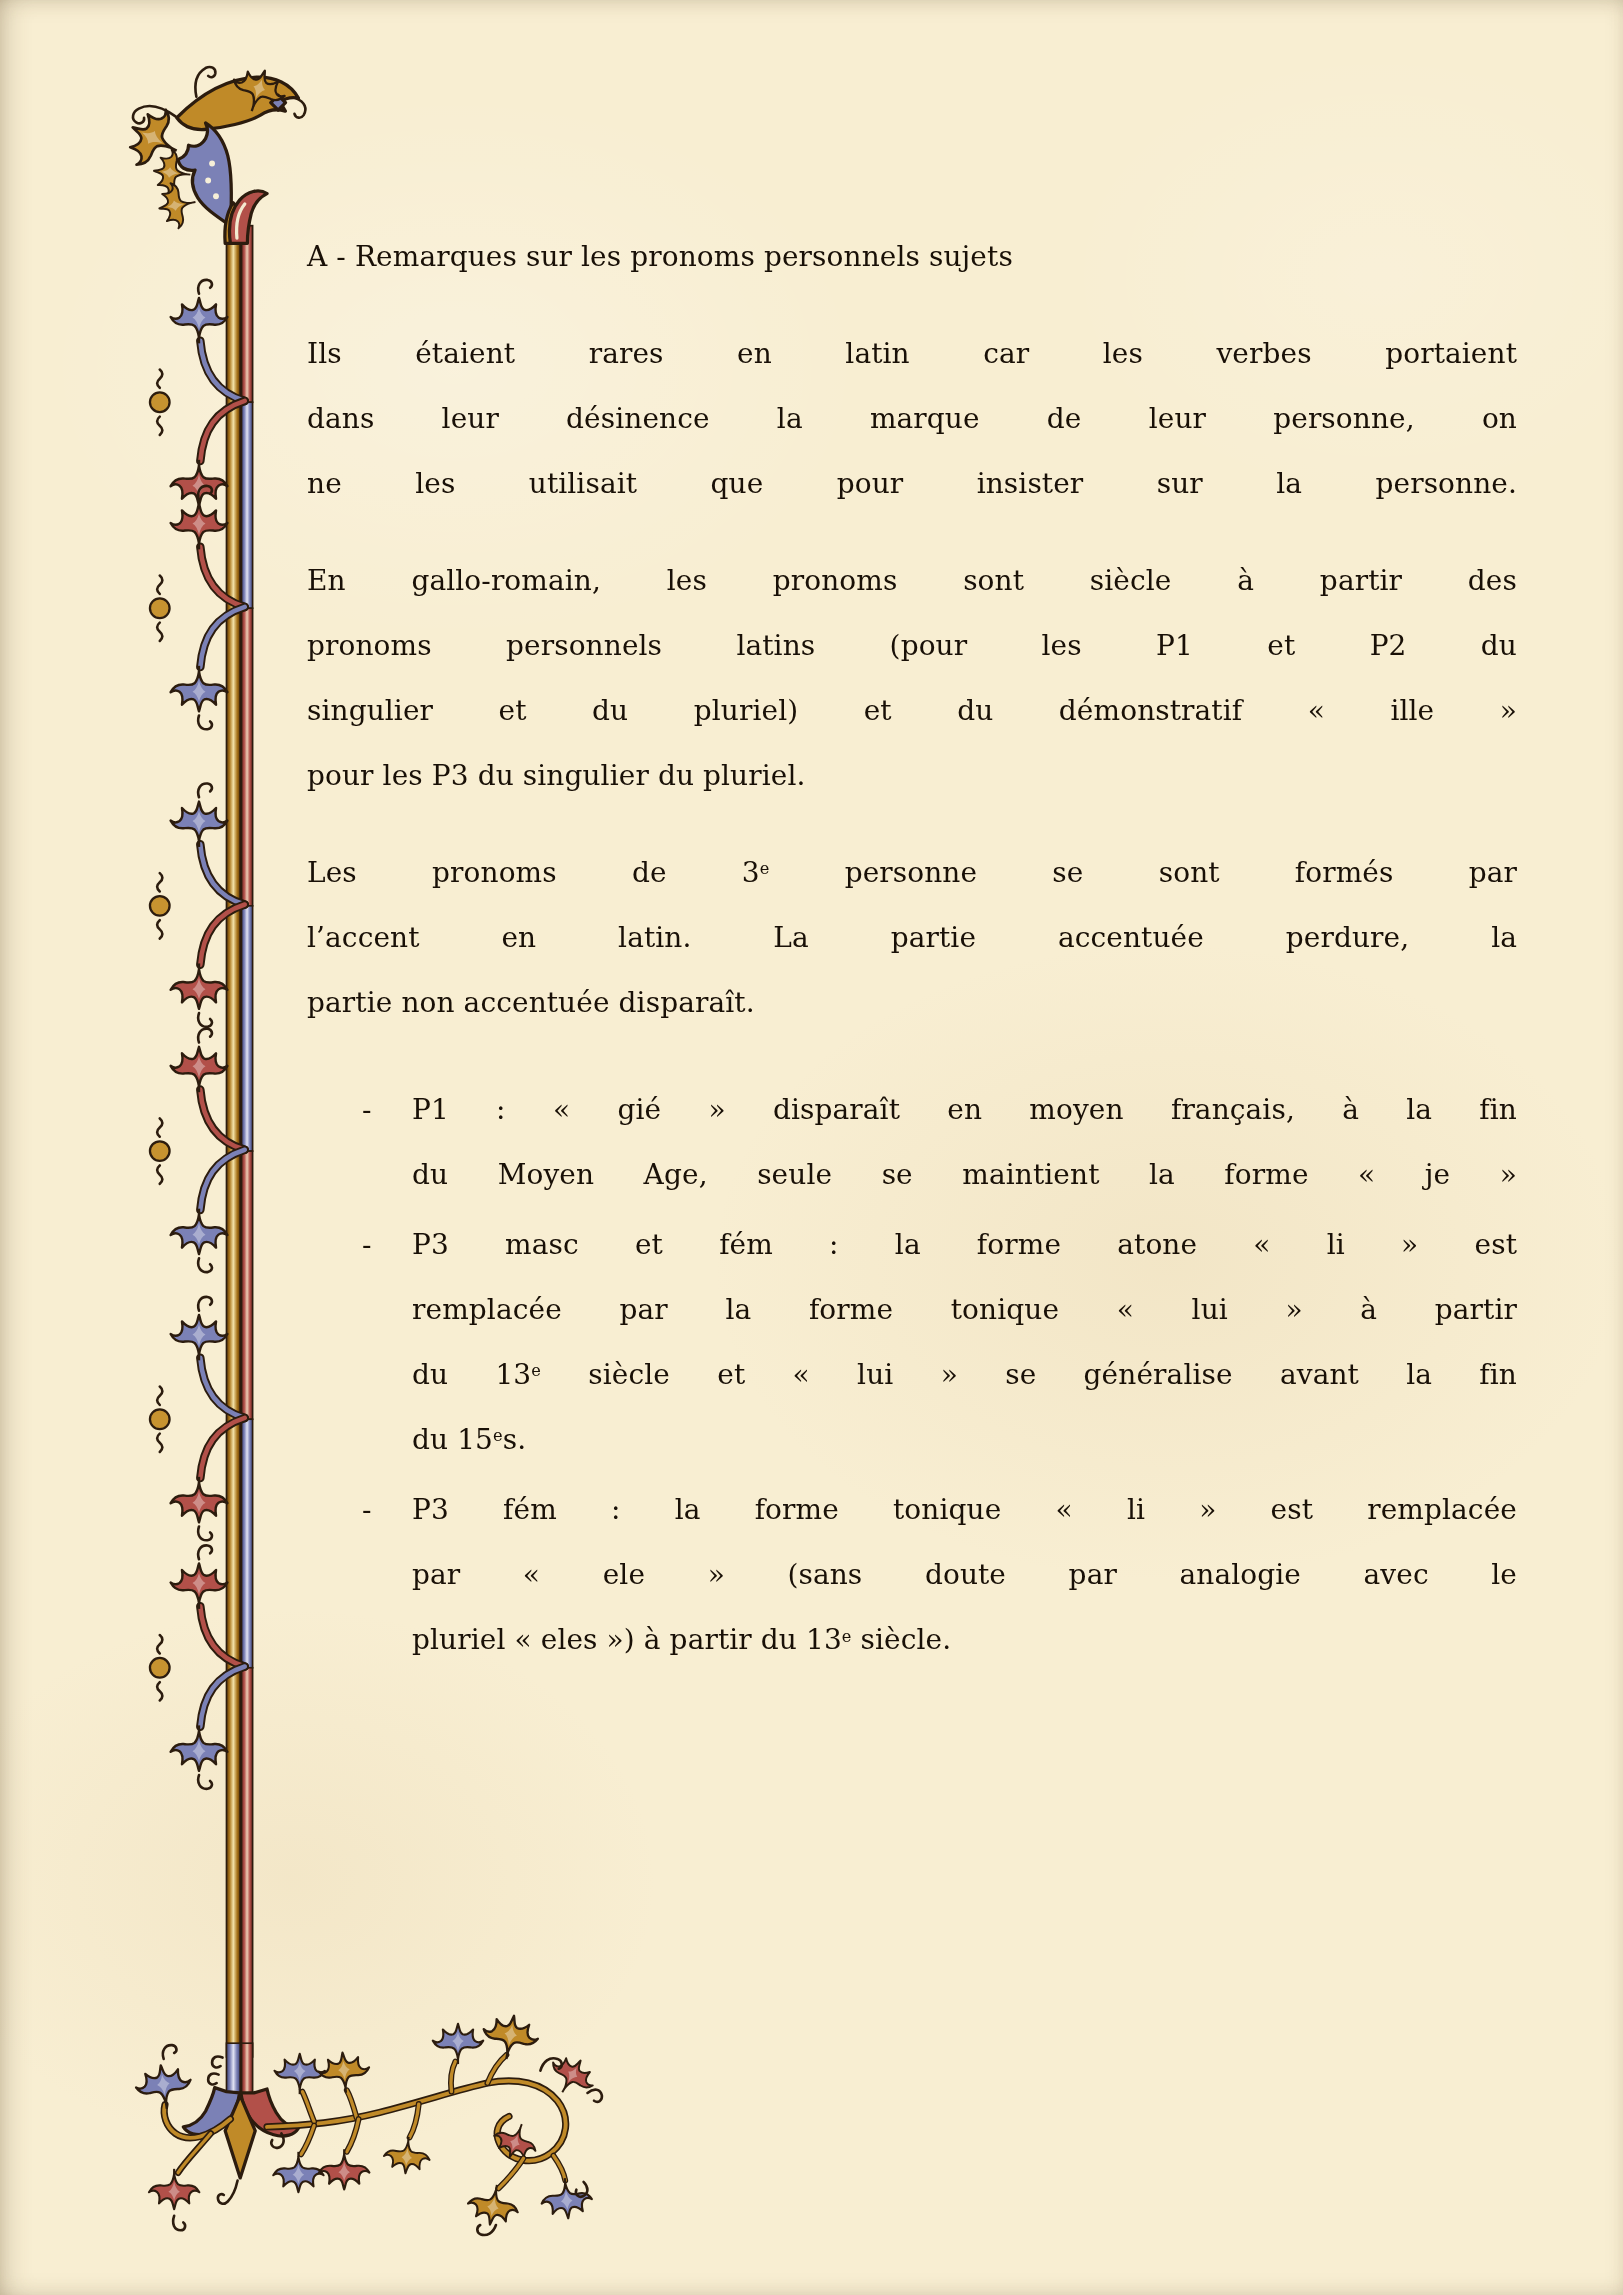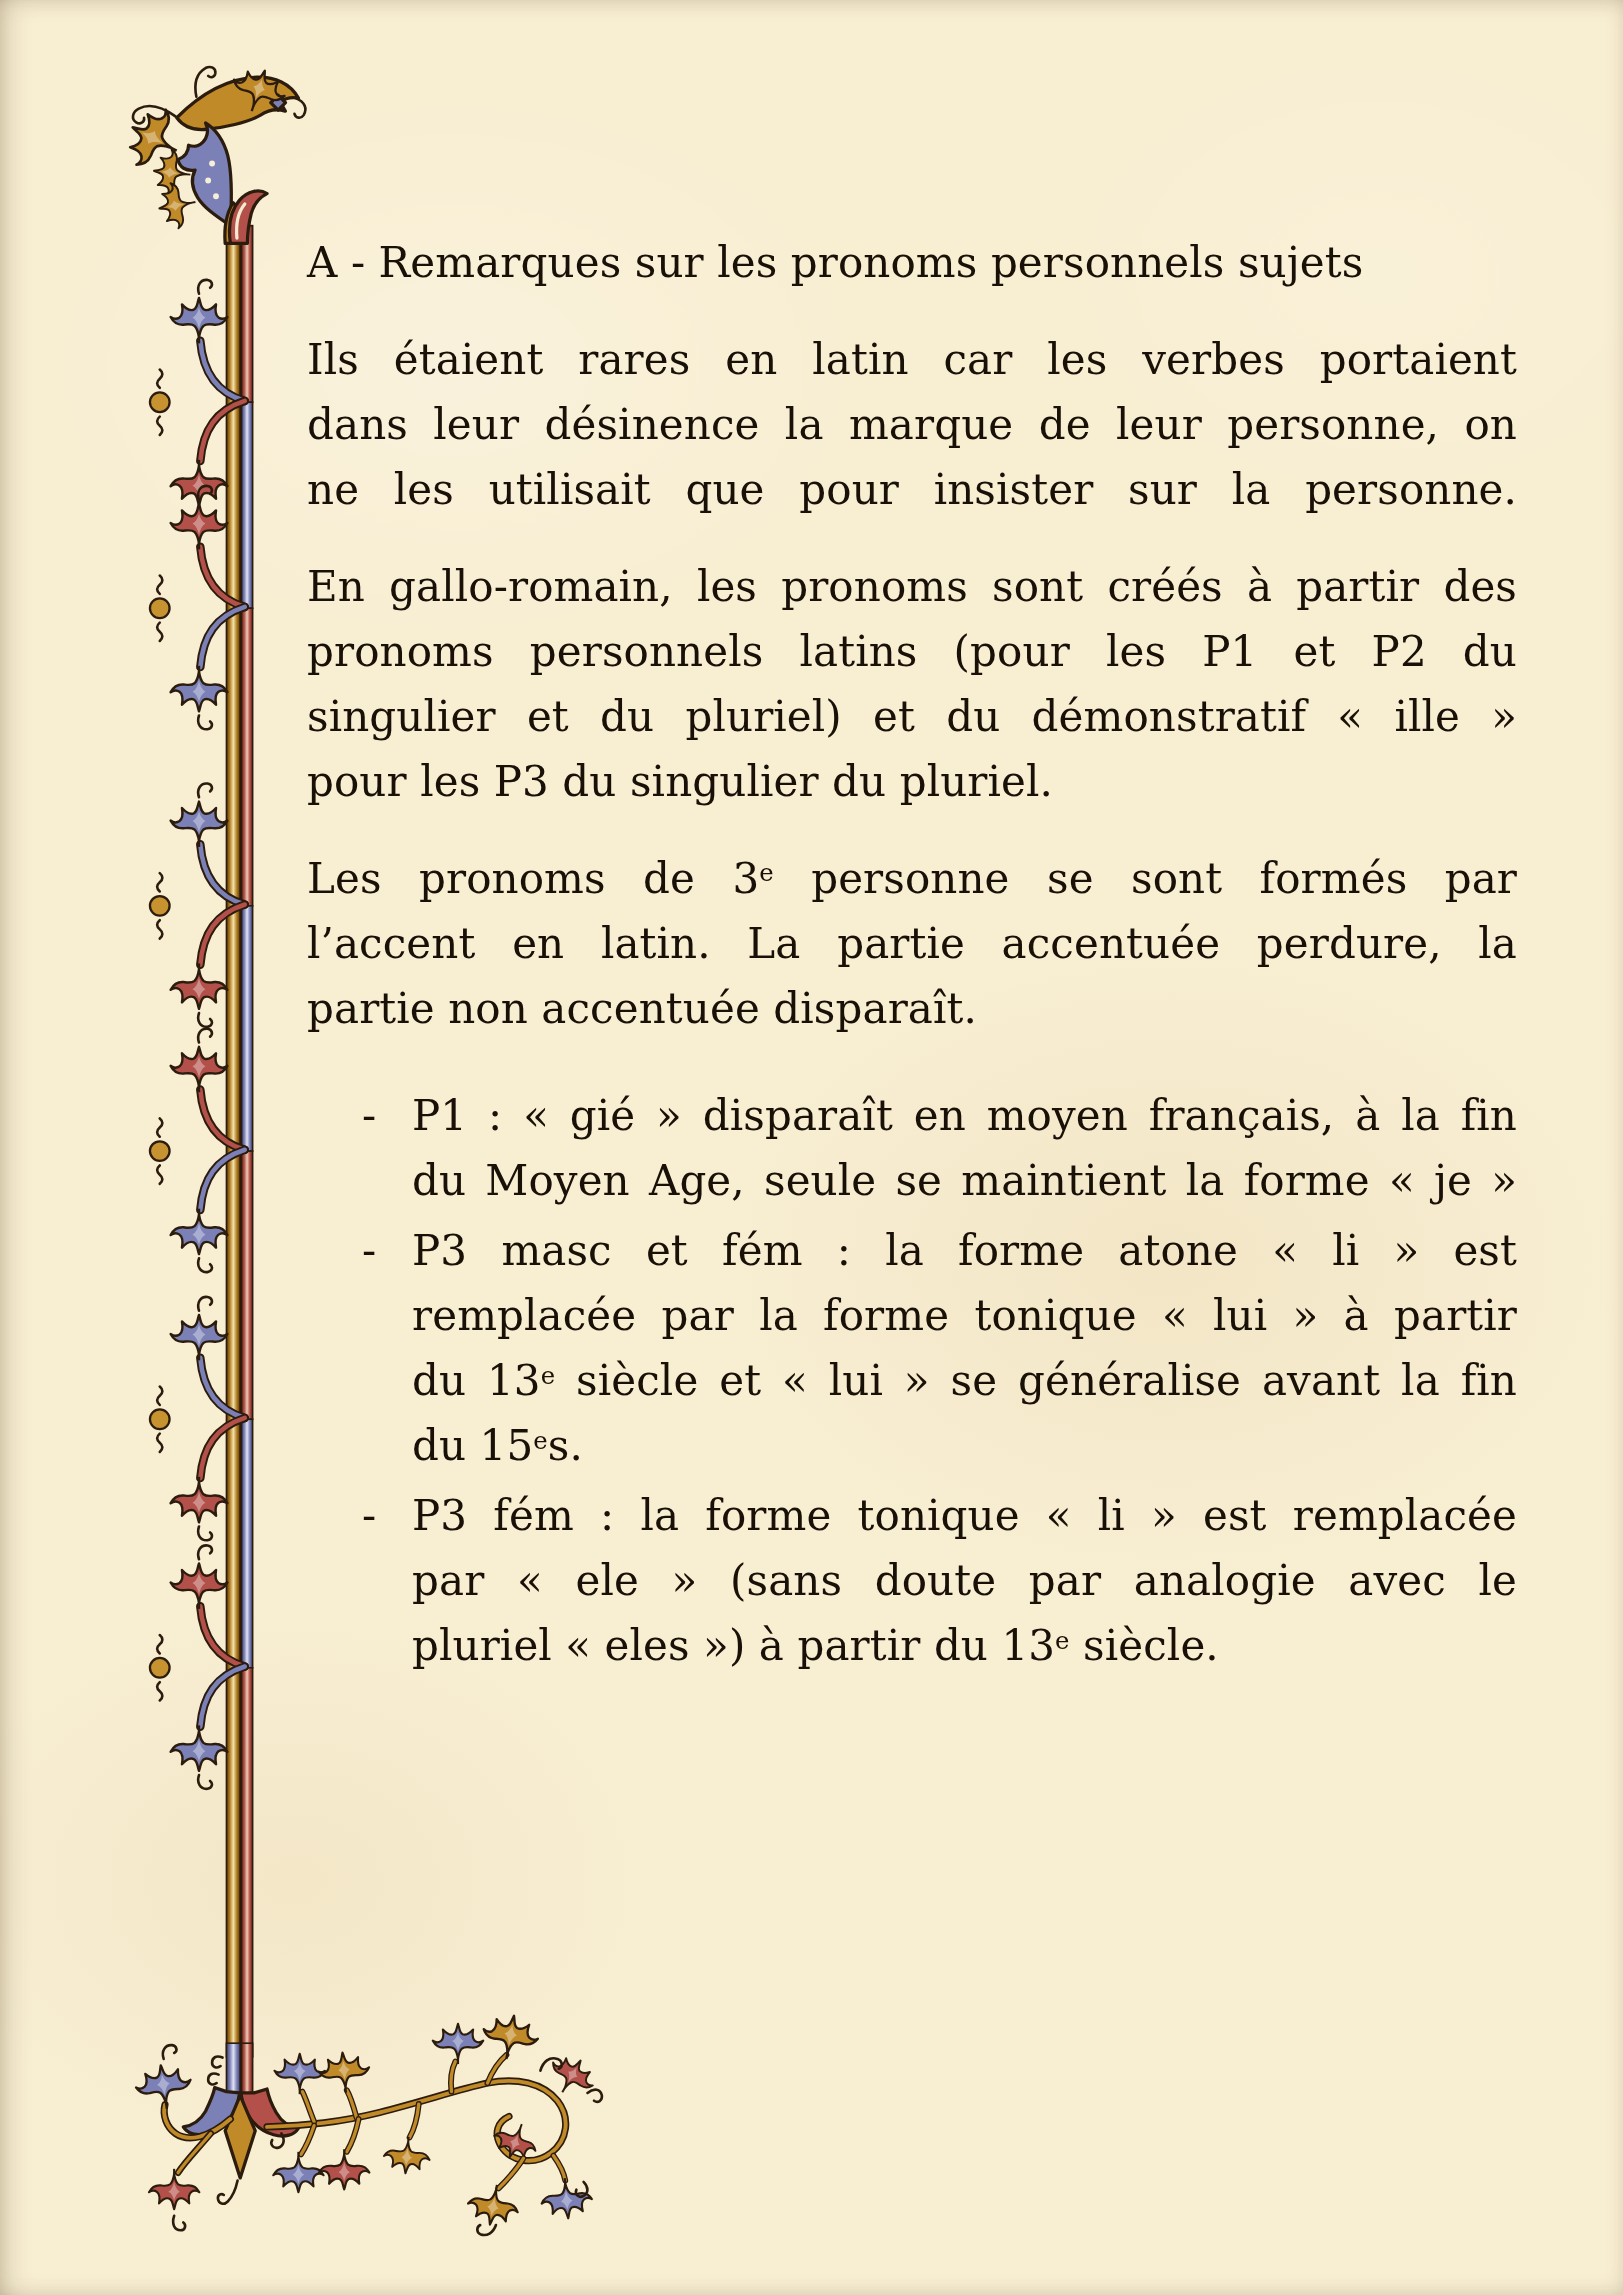--- a/index.html
+++ b/index.html
@@ -17,22 +17,22 @@
   body::after{
     content:"";position:absolute;inset:0;z-index:3;pointer-events:none;
     box-shadow:
       inset 17px 0 31px -17px rgba(80,58,28,.33),
       inset -10.5px 0 27.5px -19.6px rgba(80,58,28,.18),
       inset 0 13px 29px -18.3px rgba(80,58,28,.22),
       inset 0 -13px 29px -18.3px rgba(80,58,28,.17);
   }
   #border-art{position:absolute;left:0;top:0;z-index:0;pointer-events:none;}
   #text-column{
-    position:absolute;left:307px;top:230px;width:1210px;z-index:1;
-    font-size:42px;line-height:65px;letter-spacing:0.1px;
+    position:absolute;left:307px;top:224px;width:1210px;z-index:1;
+    font-size:28px;line-height:65px;letter-spacing:0.1px;
   }
   .block{margin-top:32px;}
   .block:first-child{margin-top:0;}
   .block.list{margin-top:42px;}
   .item{position:relative;padding-left:105px;}
   .item + .item{margin-top:5.2px;}
   .marker{position:absolute;left:55px;top:0;line-height:65px;}
   .line{text-align:justify;text-align-last:left;}
   .line.fill{text-align-last:justify;}
   sup{font-size:58%;line-height:0;position:relative;vertical-align:baseline;top:-0.48em;}
@@ -272,21 +272,21 @@
 <div id="text-column">
     <div class="block heading">
       <div class="line">A - Remarques sur les pronoms personnels sujets</div>
     </div>
     <div class="block para">
       <div class="line fill">Ils étaient rares en latin car les verbes portaient</div>
       <div class="line fill">dans leur désinence la marque de leur personne, on</div>
       <div class="line fill">ne les utilisait que pour insister sur la personne.</div>
     </div>
     <div class="block para">
-      <div class="line fill">En gallo-romain, les pronoms sont créés à partir des</div>
+      <div class="line fill">En gallo-romain, les pronoms sont siècle à partir des</div>
       <div class="line fill">pronoms personnels latins (pour les P1 et P2 du</div>
       <div class="line fill">singulier et du pluriel) et du démonstratif « ille »</div>
       <div class="line">pour les P3 du singulier du pluriel.</div>
     </div>
     <div class="block para">
       <div class="line fill">Les pronoms de 3<sup>e</sup> personne se sont formés par</div>
       <div class="line fill">l’accent en latin. La partie accentuée perdure, la</div>
       <div class="line">partie non accentuée disparaît.</div>
     </div>
     <div class="block list">

